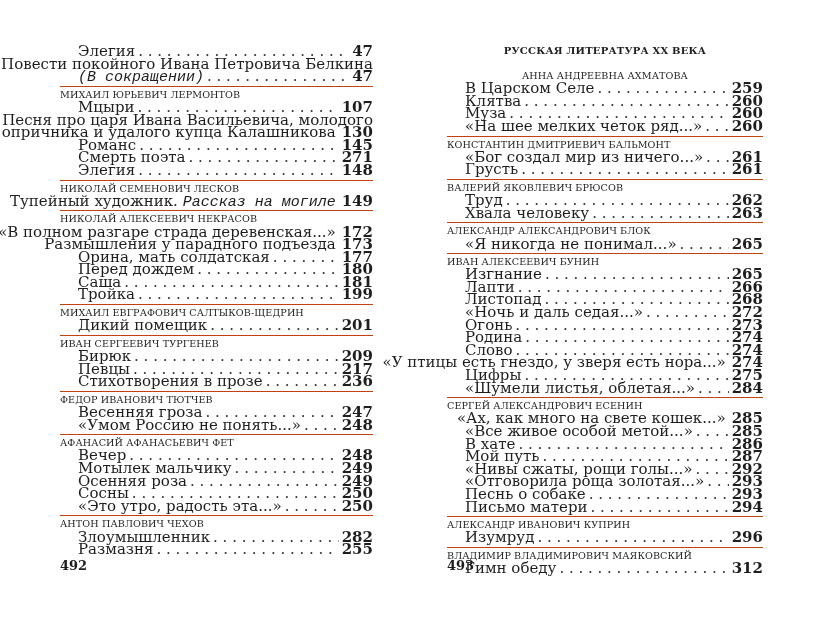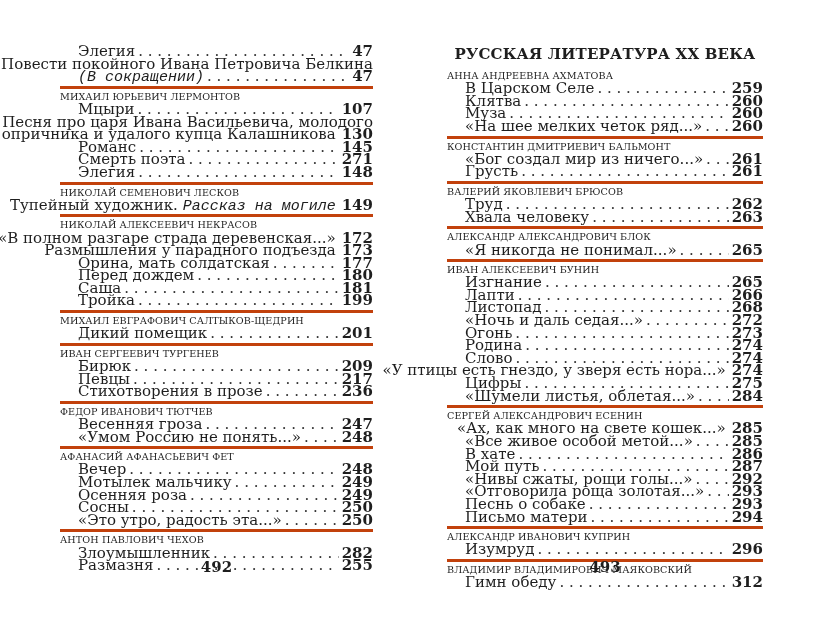--- a/index.html
+++ b/index.html
@@ -8,45 +8,45 @@
     font-family: "DejaVu Serif", "Liberation Serif", serif; color: #1e1e1e;
   }
   .page { position: absolute; top: 0; }
   #left-page { left: 60px; width: 313px; }
   #right-page { left: 447px; width: 316px; }
   .toc { position: absolute; left: 0; right: 0; }
   #left-page .toc { top: 45px; }
   #right-page .toc { top: 68px; }
   .heading {
     position: absolute; left: 0; right: 0; top: 45px; text-align: center;
-    font-weight: bold; font-size: 15px; letter-spacing: 0.2px;
+    font-weight: bold; font-size: 10px; letter-spacing: 0.2px;
   }
   .author {
     font-size: 9.6px; line-height: 13.2px; height: 13.2px; margin-top: 3px; padding-top: 1px;
-    border-top: 3px solid #c2410c; white-space: nowrap; letter-spacing: 0.1px;
-  }
-  .toc > .author:first-child { border-top: none; margin-top: 0; }
+    border-top: 1px solid #c2410c; white-space: nowrap; letter-spacing: 0.1px;
+  }
+  .toc > .author:first-child { border-top: none; margin-top: 0; text-align: center; }
   .entry {
     display: flex; align-items: baseline; padding-left: 18px;
     font-size: 15px; line-height: 12.6px; height: 12.6px; white-space: nowrap; justify-content: flex-end;
   }
   .entry .title { flex: 0 0 auto; }
   .entry .title i { font-style: italic; font-family: Liberation Mono, monospace; }
   .entry .dots {
     flex: 1 1 auto; overflow: hidden; margin: 0 3px; letter-spacing: 2.2px; color: #333;
   }
   .entry .dots::before {
     content: ". . . . . . . . . . . . . . . . . . . . . . . . . . . . . . . . . . . . . . . . . . . . . . . . . . . . . . . . . . . . . . . . . . . . . . . . . . . . . .";
     letter-spacing: 0; white-space: nowrap;
   }
   .entry .pg { flex: 0 0 auto; font-weight: bold; }
   .entry.wrap-first { height: 12.6px; }
   .entry.wrap-first .title { flex: 1 1 auto; }
   .folio {
-    position: absolute; top: 558px; font-size: 15px; font-weight: bold; text-align: center; left: 0; right: 0;
+    position: absolute; top: 558px; font-size: 13px; font-weight: bold; text-align: left; left: 0; right: 0;
   }
 </style>
 </head>
 <body>
 
 <div class="page" id="left-page">
   <div class="toc" id="left-toc">
       <div class="entry">
         <span class="title"><span>Элегия</span></span>
         <span class="dots"></span>

